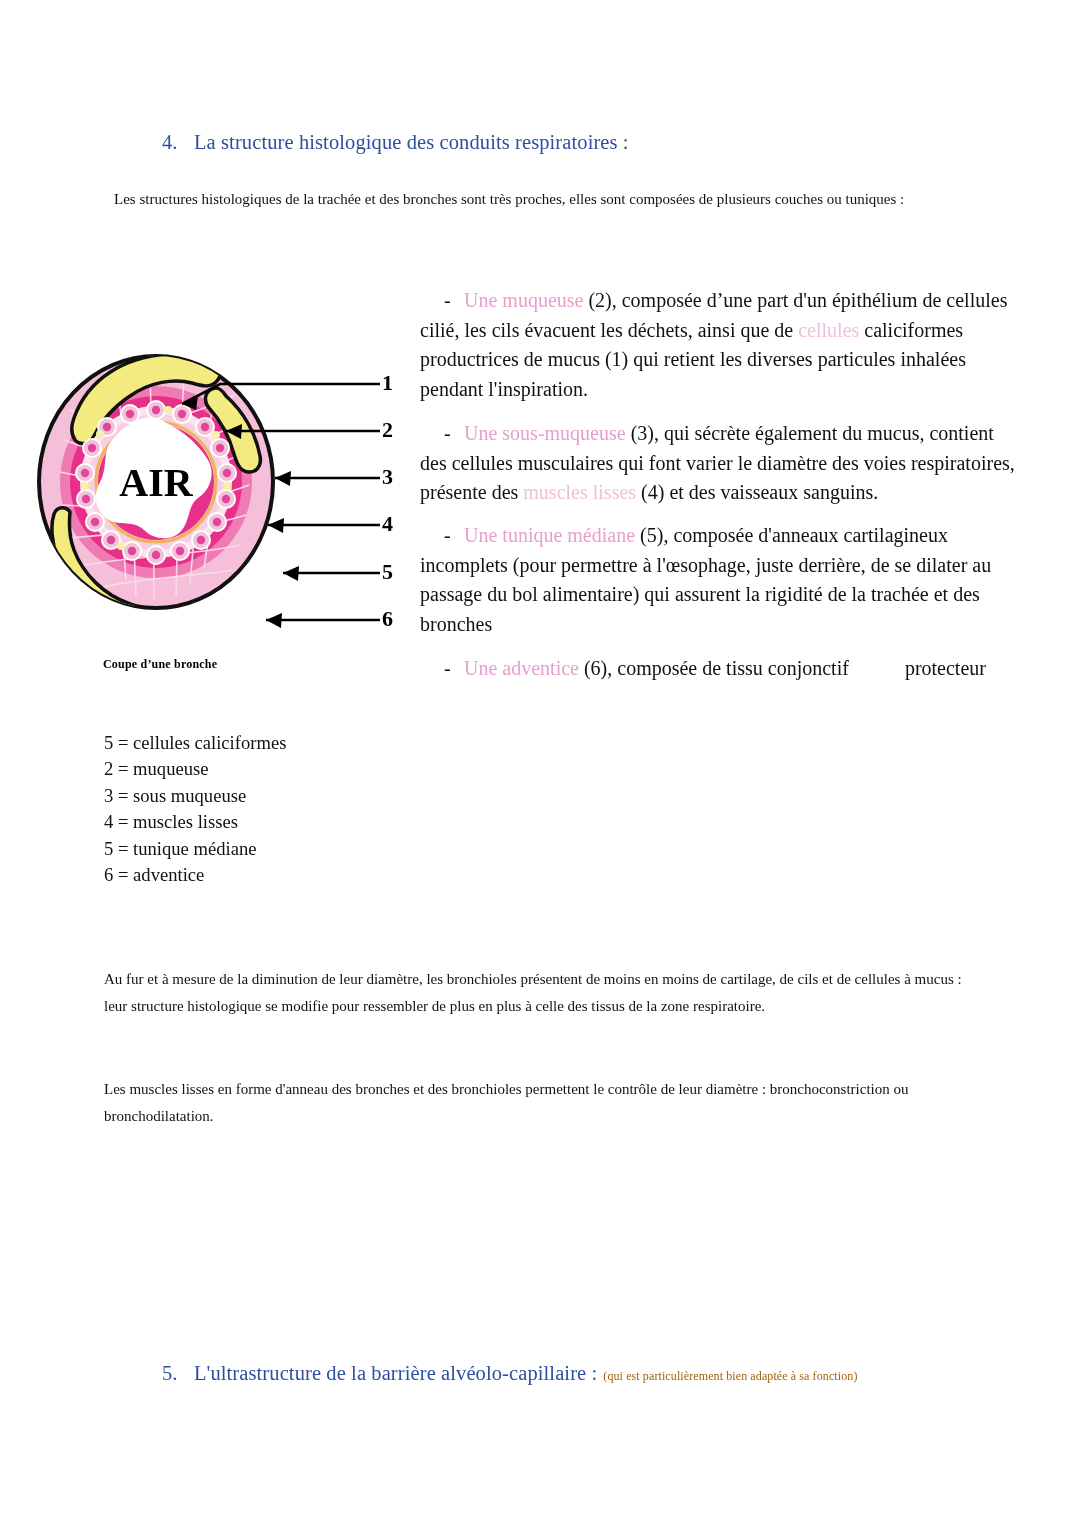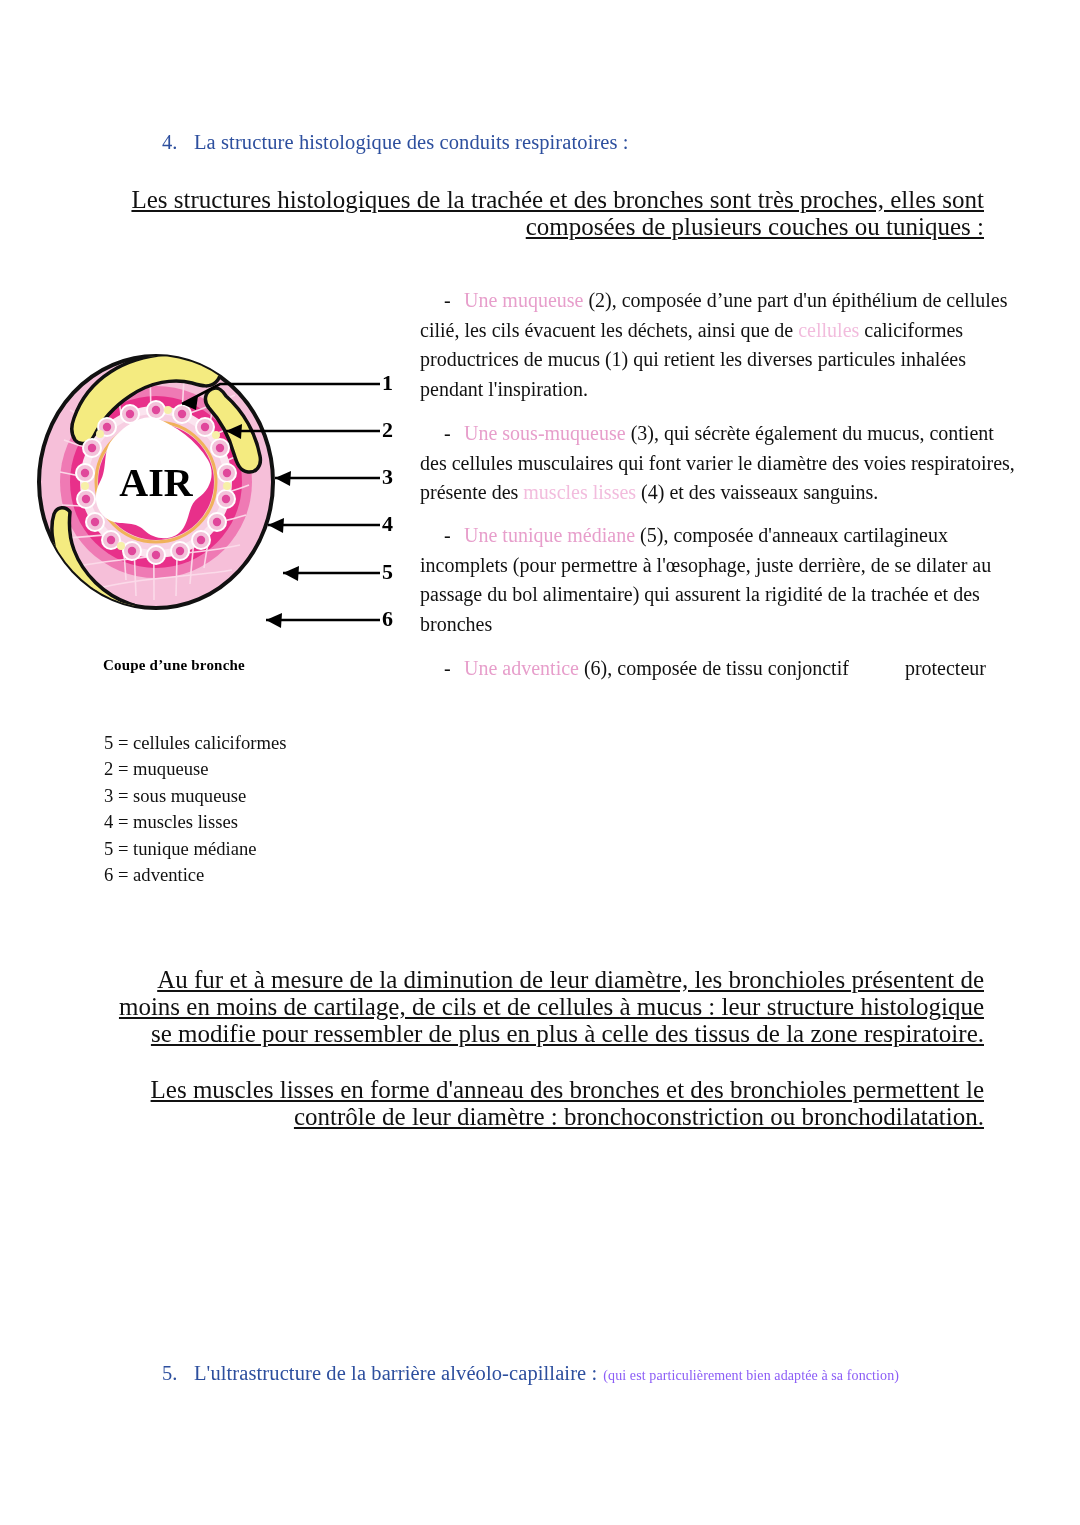--- a/index.html
+++ b/index.html
@@ -32,37 +32,36 @@
     font-size: 20.5px;
     letter-spacing: .1px;
   }
   .heading .num {
     width: 32px;
     flex: 0 0 32px;
     color: #2d4f9e;
   }
   .heading .htext { color: #2d4f9e; }
   .heading .hnote {
-    color: #8b5cf6;
-    font-size: 14px;
+    color: #a16207;
+    font-size: 12px;
     margin-left: 6px;
     white-space: nowrap;
   }
 
   #heading-4 { left: 162px; top: 131px; }
   #heading-5 { left: 162px; top: 1362px; }
 
   
   .para {
     position: absolute;
-    font-size: 25px;
+    font-size: 15px;
     line-height: 27.2px;
     color: #111111;
-    text-align: right;
-    text-decoration: underline;
+    text-align: left;
   }
   #intro-para { left: 104px; top: 186px; width: 880px; text-indent: 10px; }
   #para-bronchioles { left: 104px; top: 966px; width: 880px; }
   #para-muscles { left: 104px; top: 1076px; width: 880px; }
 
   
   .bullet-block {
     position: absolute;
     left: 420px;
     width: 600px;
@@ -105,21 +104,21 @@
     top: 300px;
     width: 380px;
     height: 390px;
   }
   #diagram svg { display: block; }
 
   #diagram-caption {
     position: absolute;
     left: 103px;
     top: 657px;
-    font-size: 15px;
+    font-size: 12px;
     font-weight: bold;
     color: #000;
     letter-spacing: .2px;
     white-space: nowrap;
   }
 
   .leader-num {
     position: absolute;
     font-size: 22px;
     font-weight: bold;

